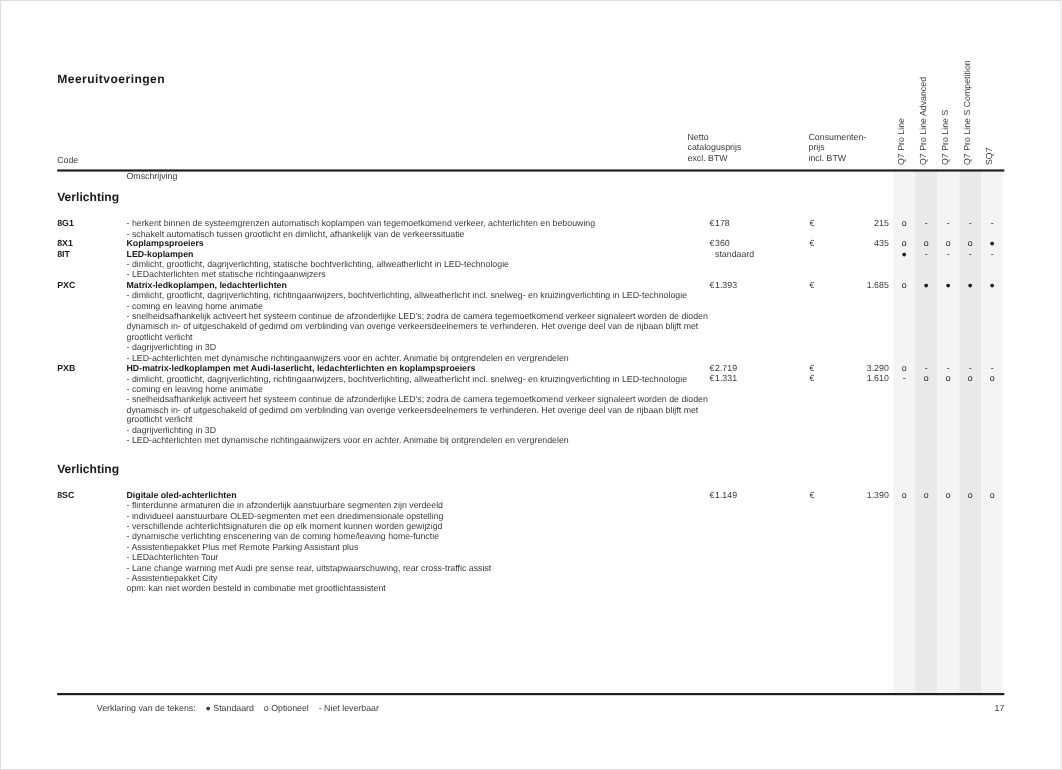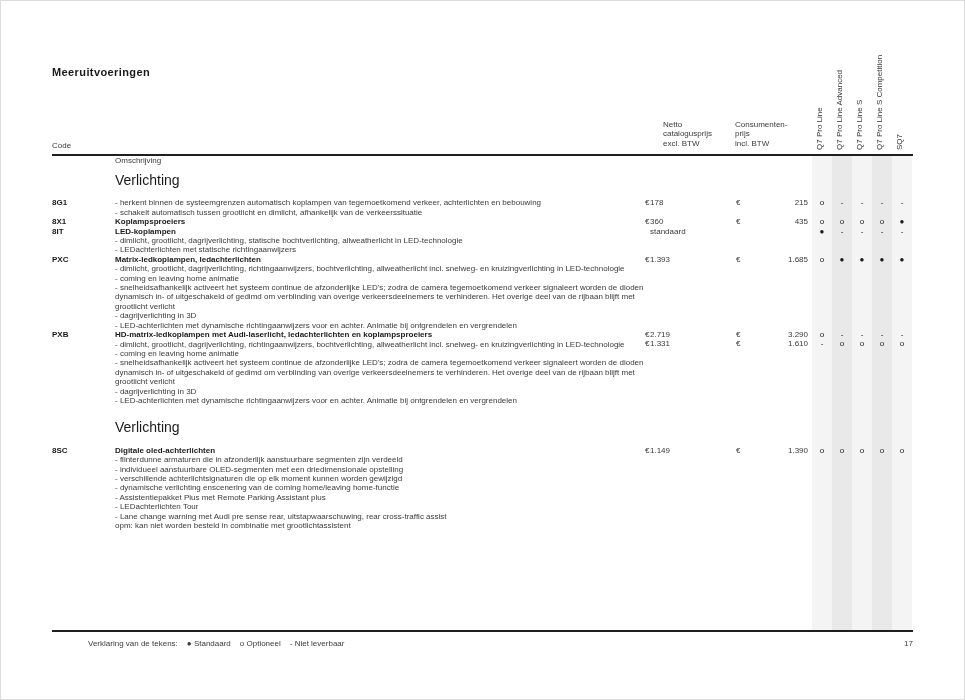--- a/index.html
+++ b/index.html
@@ -17,21 +17,21 @@
   .thick-line{position:absolute;left:52px;top:154px;width:861px;height:2px;background:#1f1f1f;}
   .bottom-line{position:absolute;left:52px;top:630px;width:861px;height:2px;background:#1f1f1f;}
   .stripe{position:absolute;top:156px;height:474px;width:20px;}
   .stripe.light{background:#f4f4f4;}
   .stripe.dark{background:#e9e9e9;}
   .model-label{
     position:absolute;top:150px;font-size:8px;color:#3a3a3a;white-space:nowrap;
     transform:rotate(-90deg);transform-origin:0 0;
   }
   .table-body{position:absolute;left:52px;top:176px;width:861px;font-size:8px;line-height:9.4px;}
-  .section-heading{margin-left:63px;font-size:14px;font-weight:normal;color:#1a1a1a;margin-bottom:13px;}
+  .section-heading{font-size:11px;font-weight:bold;color:#1a1a1a;margin-bottom:13px;}
   .section + .section{margin-top:18px;}
   .row{position:relative;}
   .code{position:absolute;left:0;top:0;font-weight:bold;color:#1a1a1a;}
   .desccol{margin-left:63px;width:545px;}
   .opt-title{font-weight:bold;color:#1a1a1a;}
   .opt-line{color:#3a3a3a;}
   .price-line{position:absolute;left:0;top:0;width:861px;height:9.4px;line-height:9.4px;}
   .pl-eu-n{position:absolute;left:593px;}
   .pl-val-n{position:absolute;left:598px;width:65px;text-align:left;}
   .pl-eu-c{position:absolute;left:684px;}
@@ -42,21 +42,21 @@
   .page-number{position:absolute;left:883px;top:639px;width:30px;text-align:right;font-size:8px;color:#3a3a3a;}
 </style>
 </head>
 <body>
 
 <div class="page">
   <div class="page-title">Meeruitvoeringen</div>
 
   <div class="colhead" style="left:52px;top:141px;">Code</div>
   <div class="colhead" style="left:115px;top:156px;">Omschrijving</div>
-  <div class="colhead pre" style="left:663px;top:120px;">Netto
+  <div class="colhead pre" style="left:625px;top:120px;">Netto
 catalogusprijs
 excl. BTW</div>
   <div class="colhead pre" style="left:735px;top:120px;">Consumenten-
 prijs
 incl. BTW</div>
 
   <div>
       <div class="model-label" style="left: 815px;">Q7 Pro Line</div>
       <div class="model-label" style="left: 835px;">Q7 Pro Line Advanced</div>
       <div class="model-label" style="left: 855px;">Q7 Pro Line S</div>
@@ -190,20 +190,21 @@
           <div class="code">8SC</div>
           <div class="desccol">
             <div class="opt-title">Digitale oled-achterlichten</div>
             <div class="opt-line">- flinterdunne armaturen die in afzonderlijk aanstuurbare segmenten zijn verdeeld</div>
             <div class="opt-line">- individueel aanstuurbare OLED-segmenten met een driedimensionale opstelling</div>
             <div class="opt-line">- verschillende achterlichtsignaturen die op elk moment kunnen worden gewijzigd</div>
             <div class="opt-line">- dynamische verlichting enscenering van de coming home/leaving home-functie</div>
             <div class="opt-line">- Assistentiepakket Plus met Remote Parking Assistant plus</div>
             <div class="opt-line">- LEDachterlichten Tour</div>
             <div class="opt-line">- Lane change warning met Audi pre sense rear, uitstapwaarschuwing, rear cross-traffic assist</div>
+            <div class="opt-line">- Assistentiepakket City</div>
             <div class="opt-line">opm: kan niet worden besteld in combinatie met grootlichtassistent</div>
           </div>
           <div class="price-line" style="top: 0px;">
             <span class="pl-eu-n">€</span>
             <span class="pl-val-n">1.149</span>
             <span class="pl-eu-c">€</span>
             <span class="pl-val-c">1.390</span>
             <span class="pl-sym" style="left: 760px;">o</span>
             <span class="pl-sym" style="left: 780px;">o</span>
             <span class="pl-sym" style="left: 800px;">o</span>

